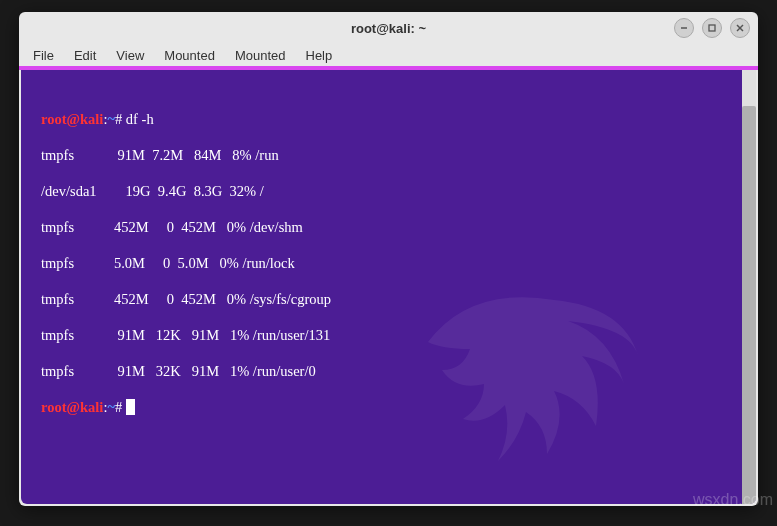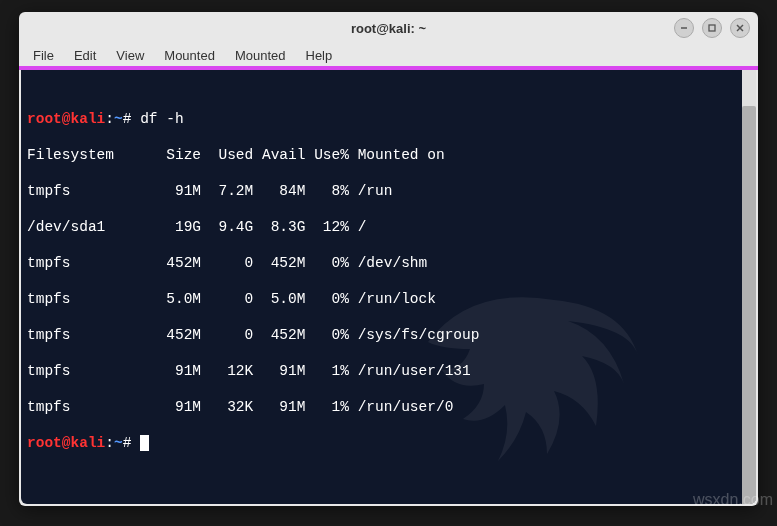--- a/index.html
+++ b/index.html
@@ -68,26 +68,26 @@
       font-size: 13px;
       color: #333;
       border-bottom: 4px solid #d946ef;
     }
     .menu-item {
       padding: 3px 10px;
       cursor: pointer;
     }
     .terminal {
       flex: 1;
-      background: #0f172a;
+      background: #4c1d95;
       color: #fff;
-      font-family: Liberation Mono, monospace;
+      font-family: Liberation Serif, serif;
       font-size: 14.5px;
       line-height: 18px;
-      padding: 4px 6px;
+      padding: 4px 20px;
       white-space: pre;
       position: relative;
       overflow: hidden;
       border-bottom-left-radius: 6px;
       border-bottom-right-radius: 6px;
       margin: 0 2px 2px 2px;
     }
     .prompt-user {
       color: #ff3333;
       font-weight: bold;
@@ -177,23 +177,22 @@
     <span class="menu-item">View</span>
     <span class="menu-item">Mounted</span>
     <span class="menu-item">Mounted</span>
     <span class="menu-item">Help</span>
   </div>
   <div class="terminal">
     <svg class="dragon-bg" viewBox="0 0 200 200">
       <path d="M 30 80 Q 60 40 120 50 Q 170 55 180 90 Q 175 70 130 65 Q 160 75 170 110 Q 165 95 140 90 Q 155 105 150 140 Q 140 120 120 115 Q 130 135 115 160 Q 115 140 100 130 Q 95 150 80 165 Q 90 145 85 125 Q 70 140 55 135 Q 70 125 70 110 Q 50 115 40 100 Q 55 100 60 85 Q 40 85 30 80 Z" fill="#fff"></path>
     </svg>
 <div><span class="prompt-user">root</span><span class="prompt-at">@</span><span class="prompt-host">kali</span><span class="prompt-sep">:</span><span class="prompt-path">~</span><span class="prompt-sep"># </span><span>df -h</span></div>
-<div>Filesystem      Size  Used Avail Use% Mounted on</div>
 <div>tmpfs            91M  7.2M   84M   8% /run</div>
-<div>/dev/sda1        19G  9.4G  8.3G  12% /</div>
+<div>/dev/sda1        19G  9.4G  8.3G  32% /</div>
 <div>tmpfs           452M     0  452M   0% /dev/shm</div>
 <div>tmpfs           5.0M     0  5.0M   0% /run/lock</div>
 <div>tmpfs           452M     0  452M   0% /sys/fs/cgroup</div>
 <div>tmpfs            91M   12K   91M   1% /run/user/131</div>
 <div>tmpfs            91M   32K   91M   1% /run/user/0</div>
 <div><span class="prompt-user">root</span><span class="prompt-at">@</span><span class="prompt-host">kali</span><span class="prompt-sep">:</span><span class="prompt-path">~</span><span class="prompt-sep"># </span><span class="cursor"></span></div>
     <div class="scrollbar">
       <div class="scrollbar-thumb"></div>
     </div>
   </div>

